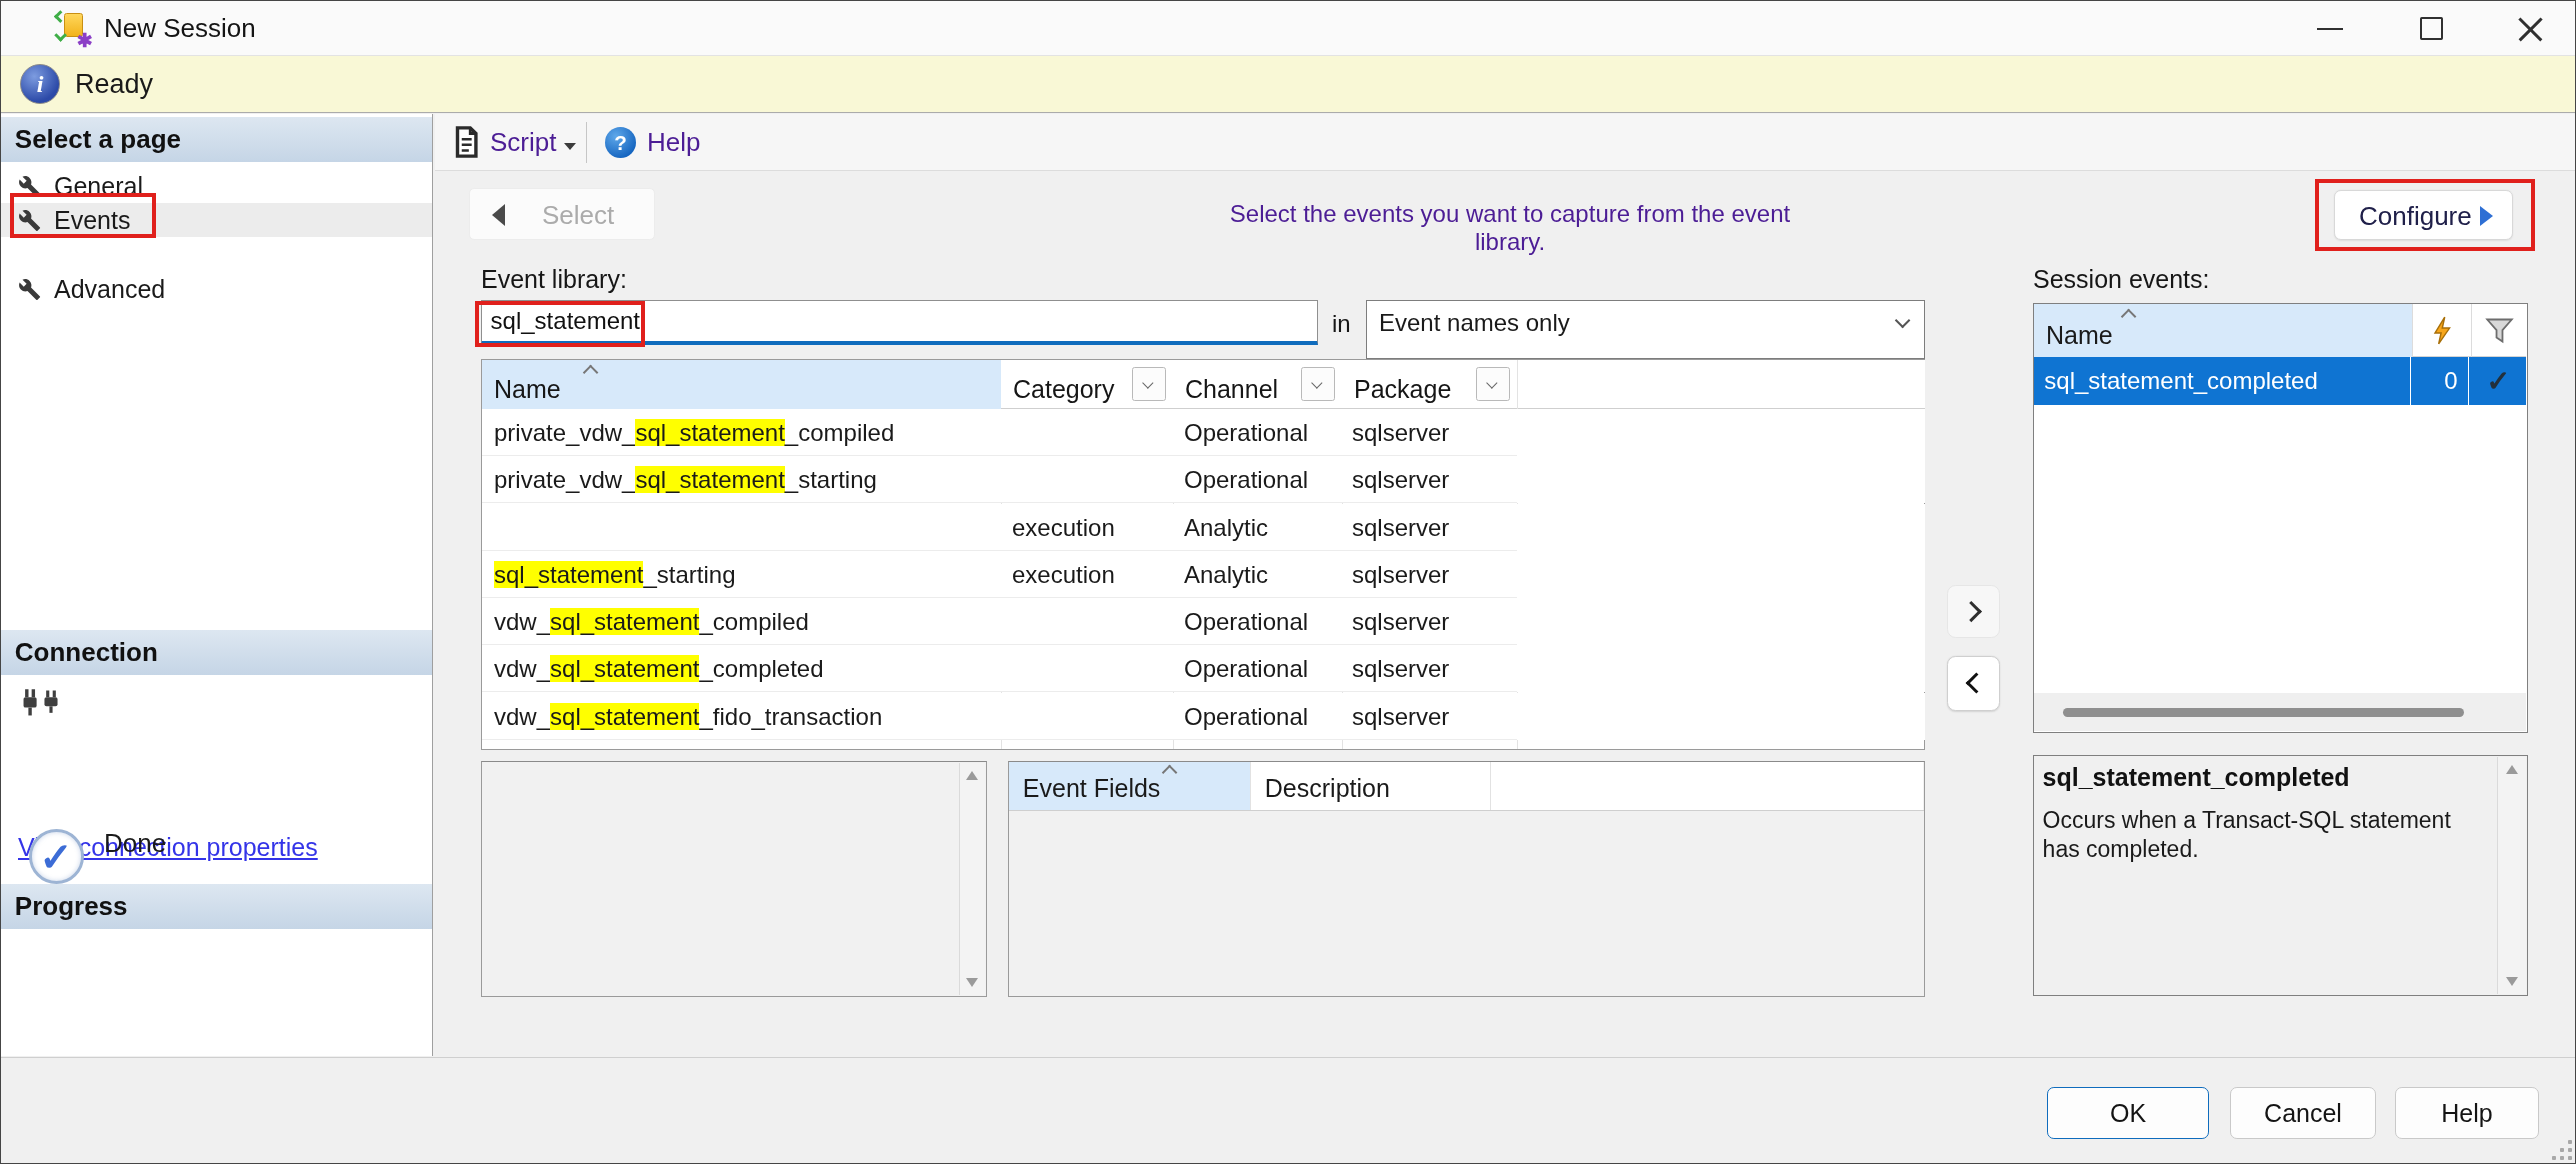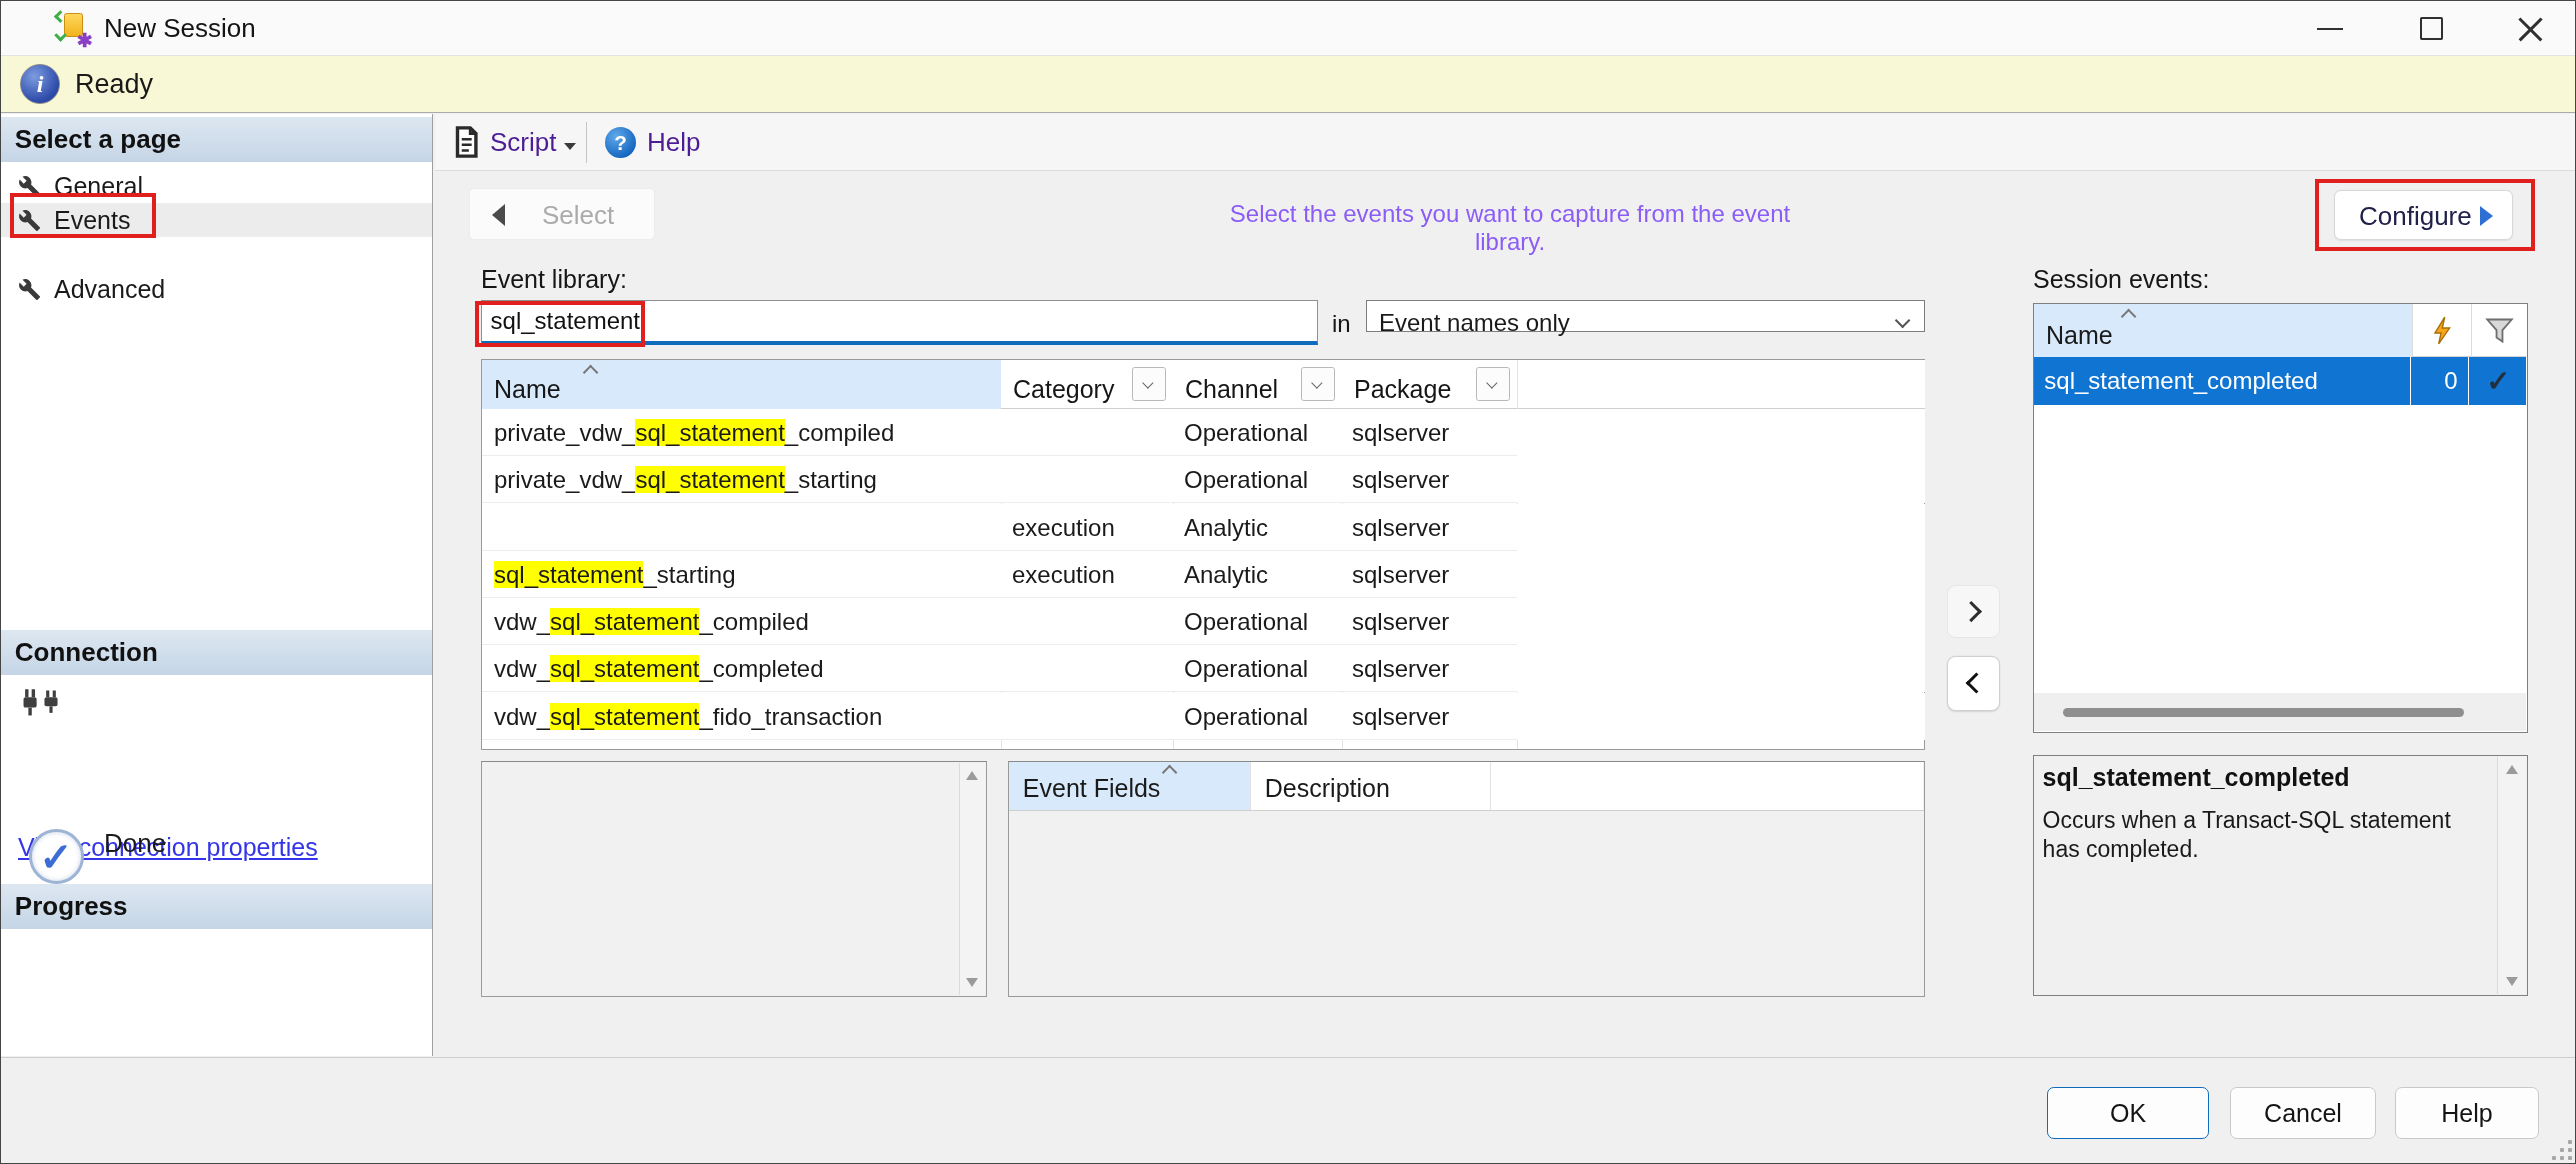--- a/index.html
+++ b/index.html
@@ -46,28 +46,28 @@
   .tb-sep{position:absolute;left:151px;top:7.7px;width:0.9px;height:41px;background:#c6c6c6}
   .help-circle{position:absolute;left:170px;top:13px;width:31px;height:31px;border-radius:50%;background:radial-gradient(circle at 35% 30%,#5fa8ea,#1565c0 75%);color:#fff;font-weight:bold;font-size:20.6px;text-align:center;line-height:31px}
   .chev-down{width:11.2px;height:11.2px;border-right:2.6px solid #555;border-bottom:2.6px solid #555;transform:rotate(45deg)}
   .chev-down-sm{width:7.7px;height:7.7px;border-right:1.7px solid #666;border-bottom:1.7px solid #666;transform:rotate(45deg)}
   .caret-up{width:11.2px;height:11.2px;border-left:2.6px solid #777;border-top:2.6px solid #777;transform:rotate(45deg);display:inline-block}
   .tri-down-dark{width:0;height:0;border-left:6.9px solid transparent;border-right:6.9px solid transparent;border-top:8.6px solid #3c3c3c;display:inline-block}
 
   .select-btn{position:absolute;left:34px;top:74px;width:186px;height:52px;background:#fbfbfb;border:0.9px solid #ececec;border-radius:5.2px}
   .tri-left{position:absolute;left:22.4px;top:14.6px;width:0;height:0;border-top:11.2px solid transparent;border-bottom:11.2px solid transparent;border-right:13.8px solid #4a4a4a}
   .select-lbl{position:absolute;left:72px;top:0;width:103px;height:52px;line-height:52px;font-size:26px;color:#ababab}
-  .instruction{position:absolute;left:761px;top:86px;width:628px;text-align:center;font-size:24px;color:#8b5cf6}
+  .instruction{position:absolute;left:761px;top:86px;width:628px;text-align:center;font-size:24px;color:#4c1d95}
   .configure-btn{position:absolute;left:1899px;top:76px;width:179px;height:50px;background:#fff;border:0.9px solid #d8d8d8;border-radius:6.9px;box-shadow:0 0.9px 1.7px rgba(0,0,0,.08)}
   .configure-lbl{position:absolute;left:24px;top:0;height:50px;line-height:50px;font-size:26px;color:#20204a}
   .tri-right-blue{position:absolute;right:19px;top:14.6px;width:0;height:0;border-top:10.3px solid transparent;border-bottom:10.3px solid transparent;border-left:13px solid #2e6fd4}
 
   .field-lbl{font-size:25px;color:#161616}
   .search-input{position:absolute;left:46px;top:186px;width:837px;height:45px;border:0.9px solid #8f8f8f;border-bottom:4.3px solid #0f6cbd;background:#fff;font-size:24px;padding:0 8.6px;color:#111;outline:none}
-  .scope-dd{position:absolute;left:931px;top:186px;width:559px;height:32px;background:#fff;border:0.9px solid #7d7d7d}
+  .scope-dd{position:absolute;left:931px;top:186px;width:559px;height:59px;background:#fff;border:0.9px solid #7d7d7d}
   .scope-txt{position:absolute;left:12px;top:0;height:43px;line-height:43px;font-size:24px}
   .scope-chev{position:absolute;right:15.5px;top:13.8px}
 
   
   .etable{position:absolute;left:46px;top:245px;width:1444px;height:391px;background:#fff;border:0.9px solid #9a9a9a}
   .ehead{position:absolute;left:0;top:0;width:1443px;height:49px;border-bottom:0.9px solid #cfcfcf;background:#fff}
   .ehcell{position:absolute;top:0;height:49px;font-size:25px;color:#161616}
   .ehcell .txt{position:absolute;left:12px;bottom:5.2px}
   .vbtn{position:absolute;right:6.9px;top:6.9px;width:34px;height:34px;background:#fcfcfc;border:0.9px solid #b9b9b9;border-radius:2.6px}
   .vbtn i{position:absolute;left:11.2px;top:11.2px}

